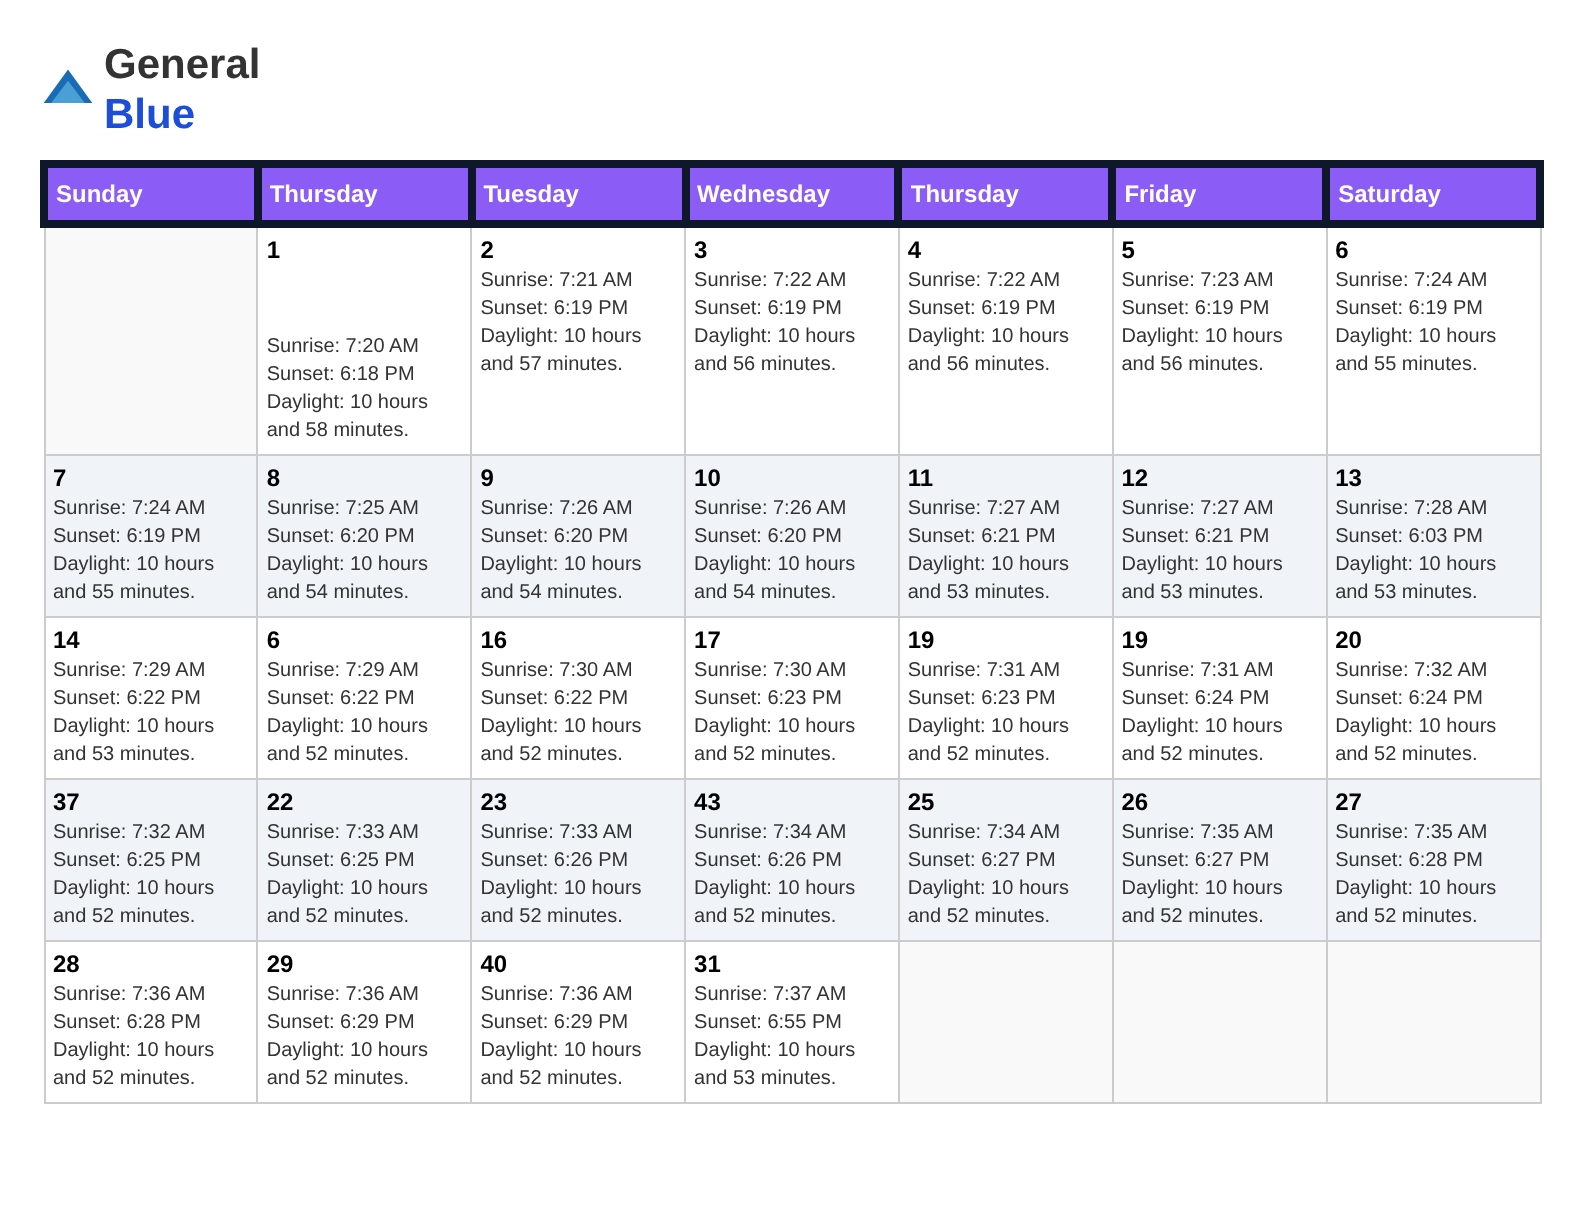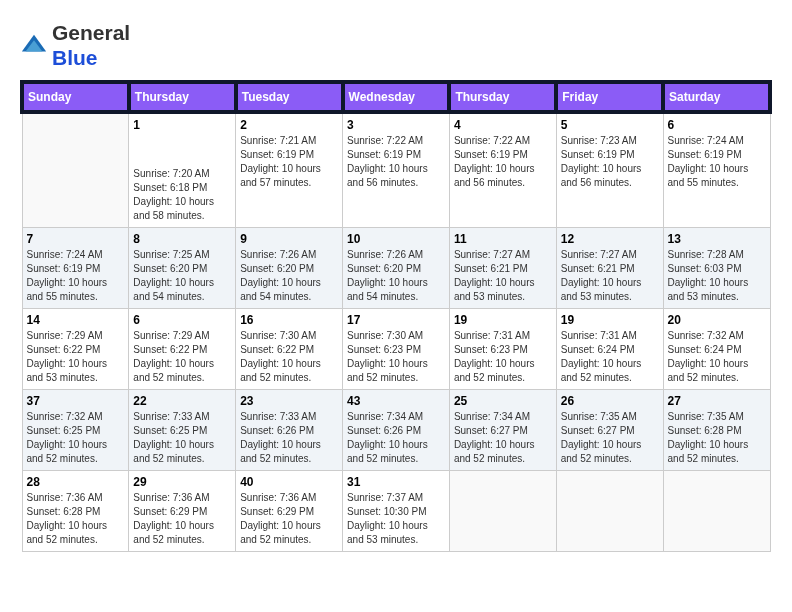--- a/index.html
+++ b/index.html
@@ -328,21 +328,21 @@
         <td>
           <span class="day-number">40</span>
           <div class="day-info" style="white-space: pre-line;">Sunrise: 7:36 AM
 Sunset: 6:29 PM
 Daylight: 10 hours
 and 52 minutes.</div>
         </td>
         <td>
           <span class="day-number">31</span>
           <div class="day-info" style="white-space: pre-line;">Sunrise: 7:37 AM
-Sunset: 10:30 PM
+Sunset: 6:55 PM
 Daylight: 10 hours
 and 53 minutes.</div>
         </td>
         <td class="empty"></td>
         <td class="empty"></td>
         <td class="empty"></td>
       </tr>
     </tbody>
 </table>
 

